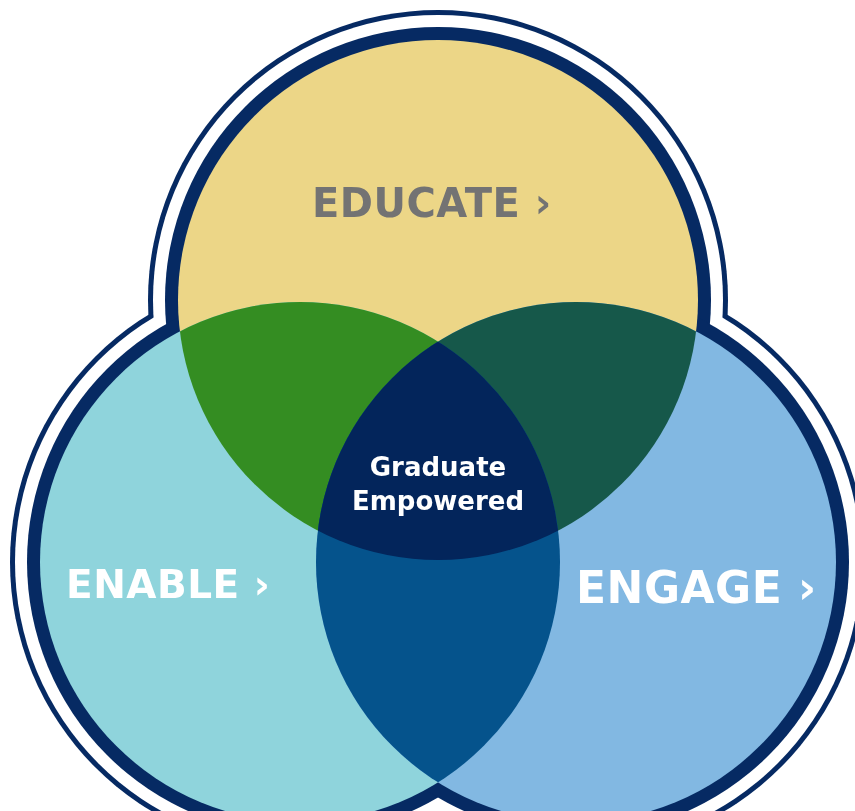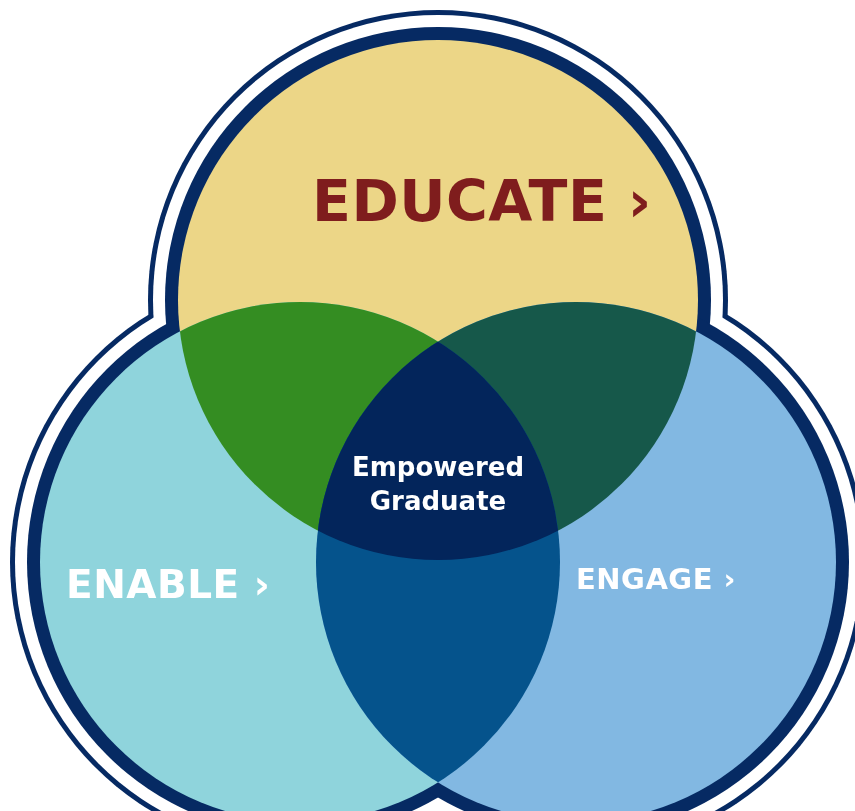--- a/index.html
+++ b/index.html
@@ -1,21 +1,21 @@
 <!DOCTYPE html>
 <html><head>
 <meta charset="utf-8">
 <style>
   html, body { margin: 0; padding: 0; background: #ffffff; }
   body { width: 855px; height: 811px; overflow: hidden; position: relative; }
   svg { position: absolute; left: 0; top: 0; }
   .label { position: absolute; font-family: "DejaVu Sans", sans-serif; font-weight: bold; white-space: nowrap; }
-  .educate { left: 312px; top: 168px; font-size: 57px; color: #7f1d1d; letter-spacing: 0.5px; }
+  .educate { left: 312px; top: 180px; font-size: 40px; color: #737373; letter-spacing: 0.5px; }
   .enable { left: 66px; top: 562px; font-size: 39px; color: #ffffff; letter-spacing: 0.5px; }
-  .engage { left: 576px; top: 562px; font-size: 29px; color: #ffffff; letter-spacing: 0.5px; }
+  .engage { left: 576px; top: 562px; font-size: 44px; color: #ffffff; letter-spacing: 0.5px; }
   .center { left: 338px; top: 450px; width: 200px; text-align: center; font-size: 26px; line-height: 34px; color: #ffffff; font-weight: bold; }
 </style>
 </head>
 <body>
 
 <svg width="855" height="811" viewBox="0 0 855 811">
   <defs>
     <clipPath id="clipT">
         <circle cx="438" cy="300" r="260"></circle>
       </clipPath>
@@ -68,15 +68,15 @@
   <span>ENABLE</span>
   <span>›</span>
 </div>
 
 <div class="label engage">
   <span>ENGAGE</span>
   <span>›</span>
 </div>
 
 <div class="label center">
+  <div>Graduate</div>
   <div>Empowered</div>
-  <div>Graduate</div>
 </div>
 
 </body></html>

